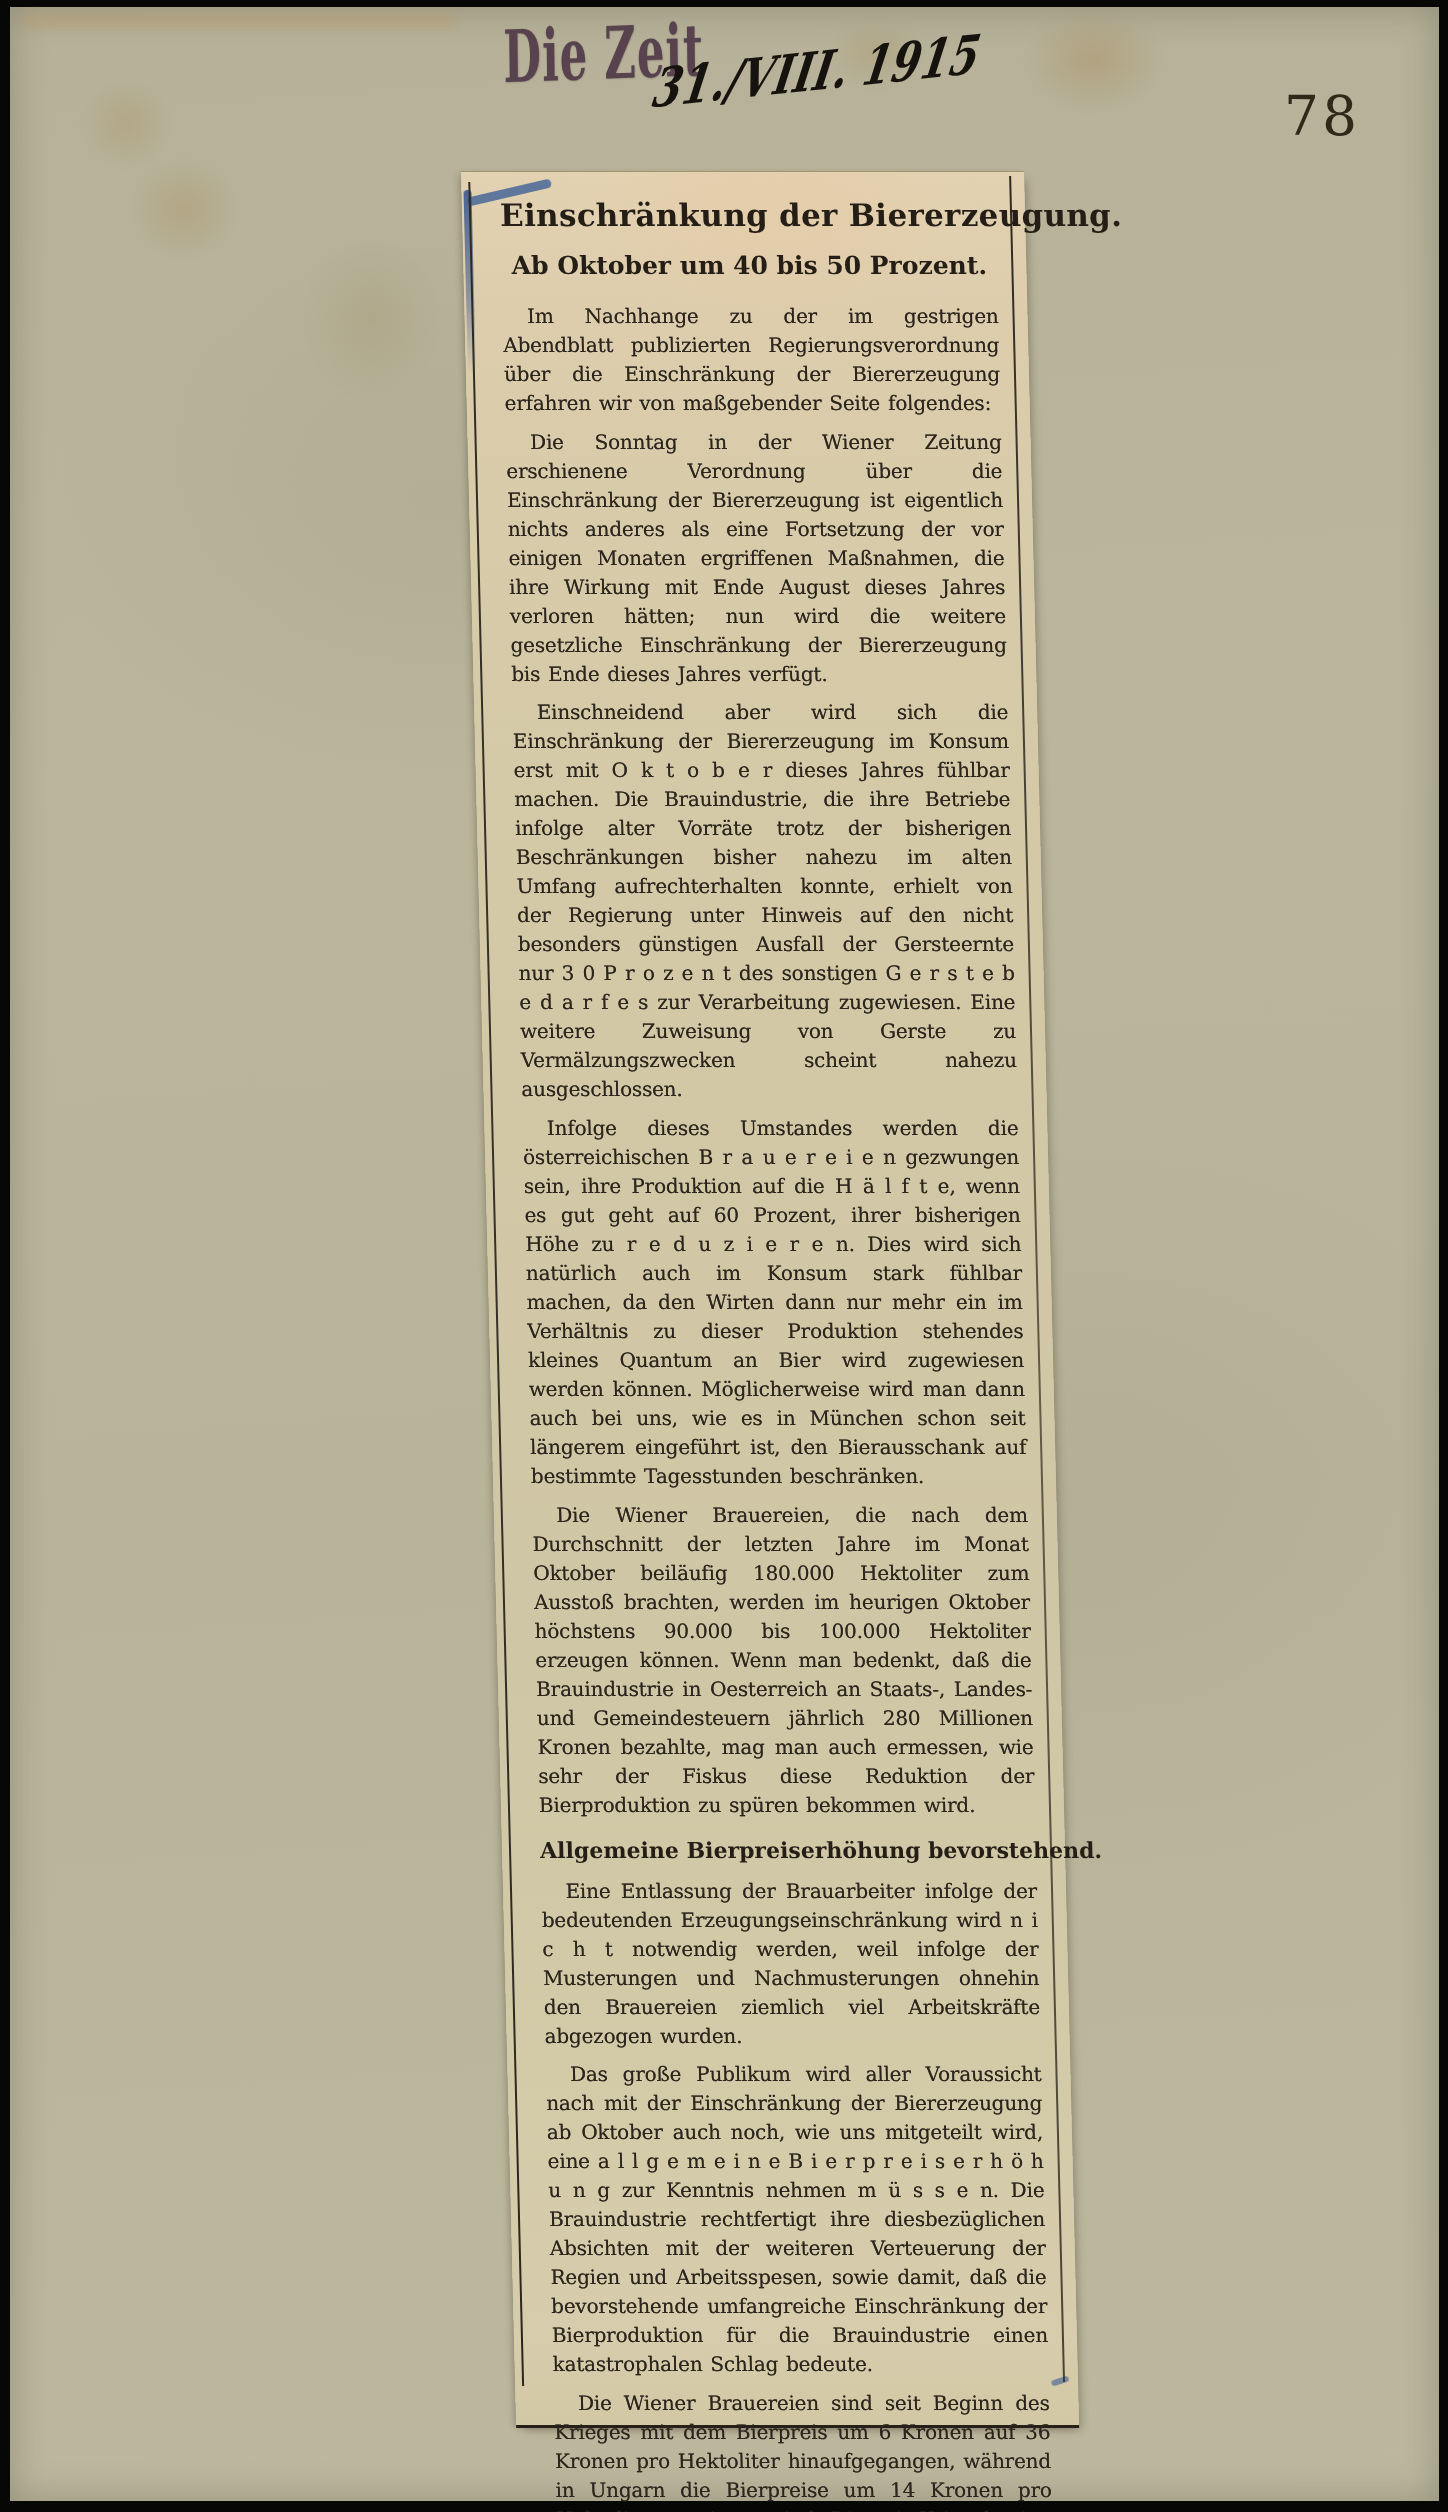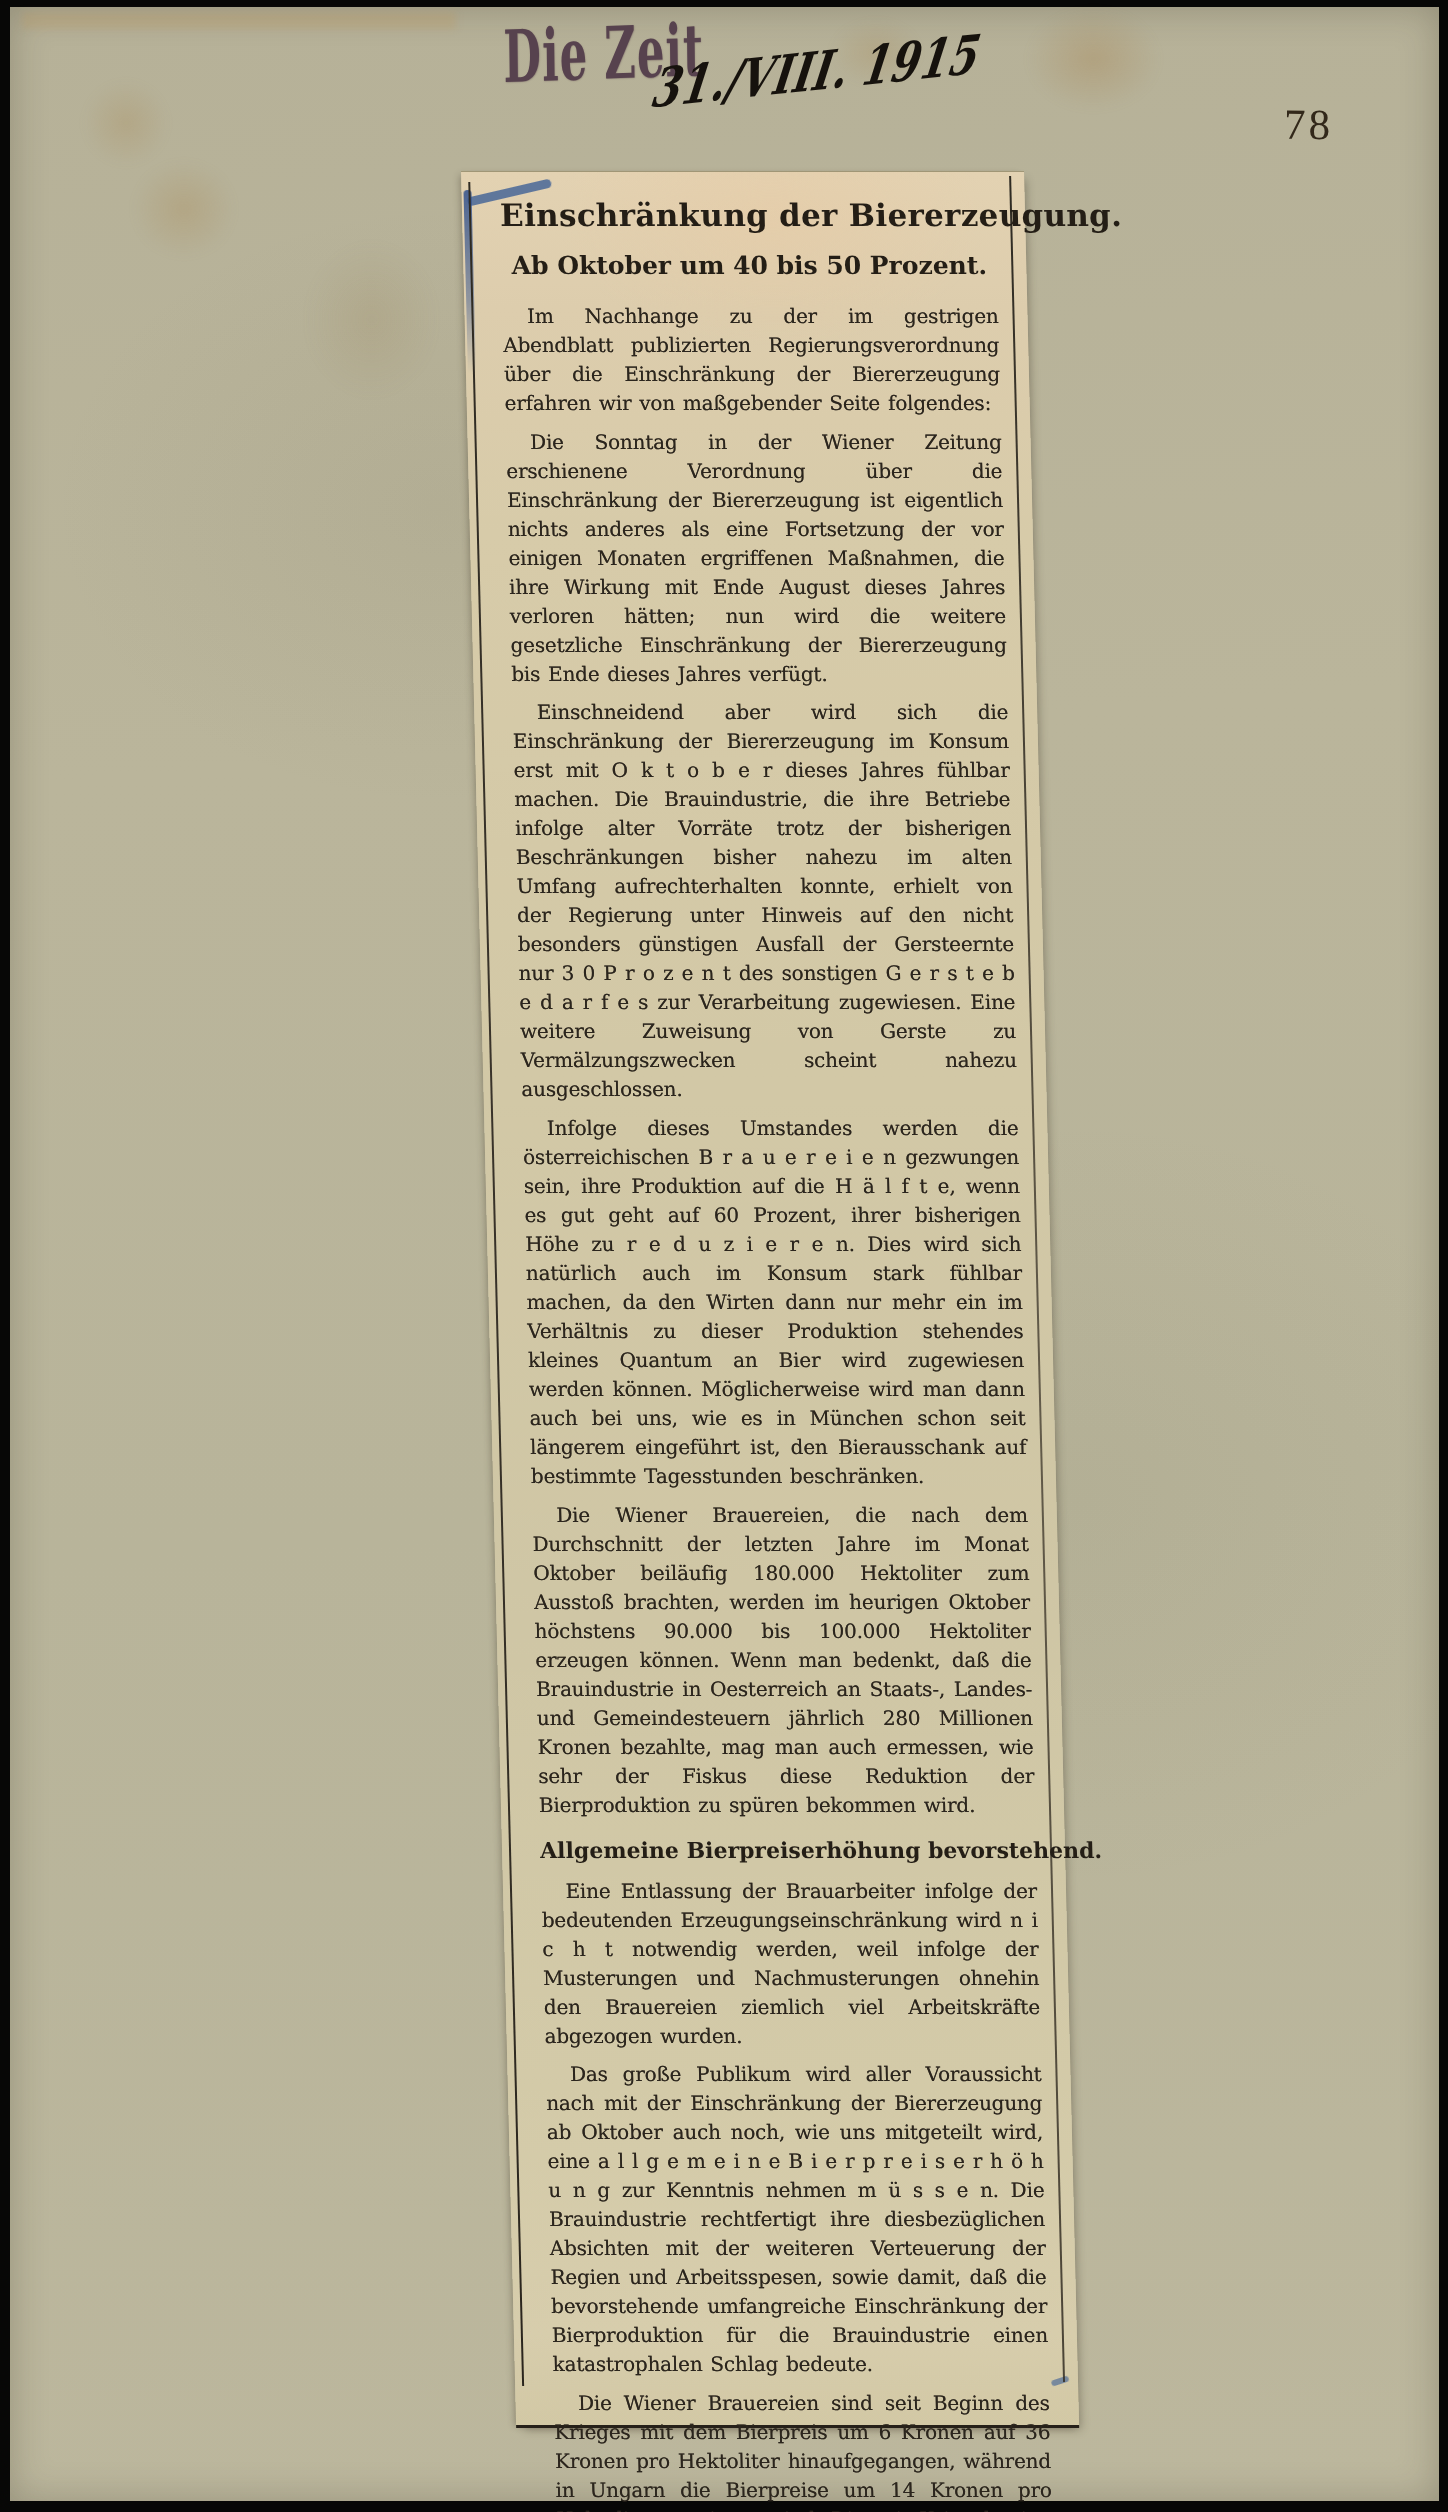--- a/index.html
+++ b/index.html
@@ -38,24 +38,23 @@
   }
   .hand-date{
     position:absolute;left:660px;top:56px;
     font-size:53px;font-style:italic;font-weight:bold;
     color:#16120d;
     letter-spacing:0.6px;
     transform:rotate(-6deg) skewX(-16deg) scaleX(.78);transform-origin:left top;
     white-space:nowrap;
   }
   .page-number{
-    position:absolute;left:1284px;top:100px;
-    font-size:43px;color:#32281a;letter-spacing:3.1px;
+    position:absolute;left:1284px;top:84px;
+    font-size:55px;color:#32281a;letter-spacing:3.1px;
     transform:rotate(.4deg);
-    font-family:Liberation Serif, serif;
   }
 
   
   .clipping{
     position:absolute;left:461px;top:171px;width:563px;height:2253px;
     transform:skewX(1.4deg);transform-origin:left top;
     background:
       radial-gradient(ellipse 306px 184px at 55% 2%, rgba(235,200,160,.35), transparent 70%),
       linear-gradient(180deg,#e3d2b2 0%,#ddcdad 6%,#d7cba9 16%,#d2c8a6 40%,#cfc6a5 65%,#d3caa8 85%,#d7cdac 96%,#d2c8a5 100%);
     box-shadow:-4.3px 1.2px 7.3px -3.1px rgba(55,47,32,.35), 4.9px 4.9px 9.8px -3.7px rgba(50,42,30,.38);

